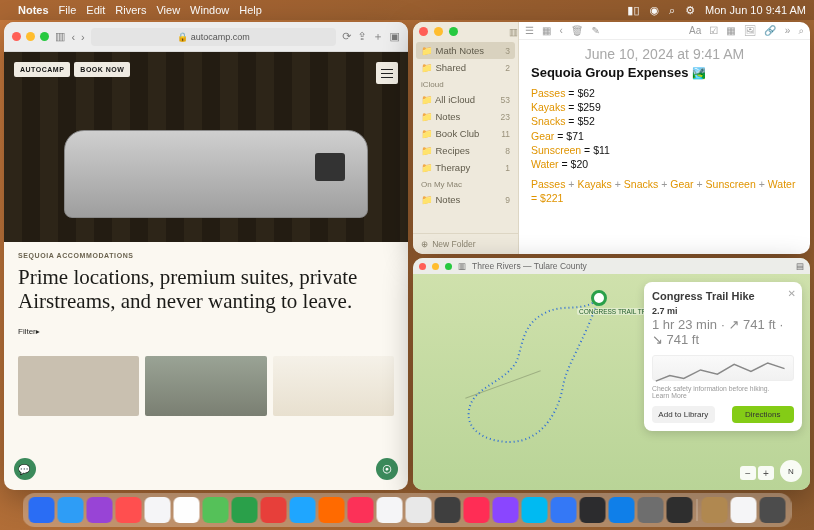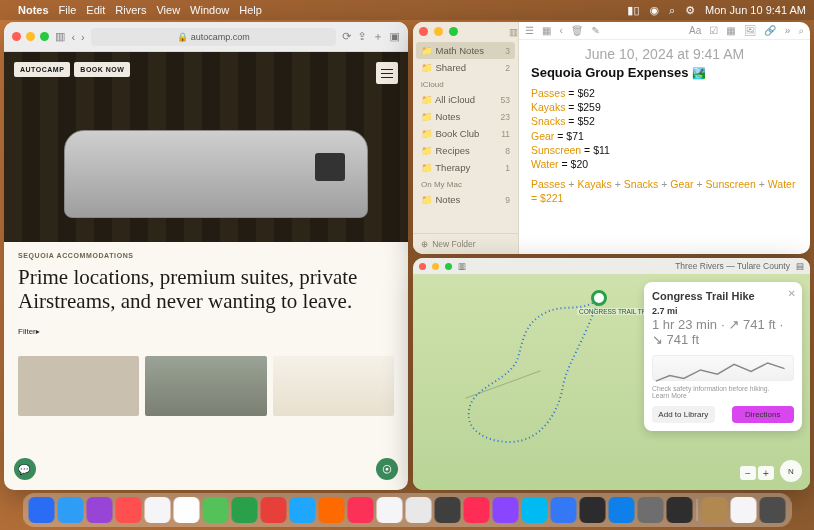--- a/index.html
+++ b/index.html
@@ -67,21 +67,21 @@
 .mcard{position:absolute;right:8px;top:8px;width:158px;background:#fff;border-radius:8px;box-shadow:0 3px 10px rgba(0,0,0,.15);padding:8px;font-size:9px;color:#3a3a3a}
 .mcard h3{font-size:11px;margin-bottom:4px}
 .mcard .x{position:absolute;top:6px;right:6px;color:#aaa;font-size:10px}
 .mcard .stat{font-weight:600;margin-bottom:1px}
 .mcard .sub{font-size:13px;color:#8a8a8a;margin-bottom:8px}
 .spark{height:26px;background:linear-gradient(#fafafa,#f1f1f1);border:1px solid #eee;border-radius:3px;margin-bottom:4px;position:relative}
 .spark svg{position:absolute;inset:0}
 .safety{font-size:6.8px;color:#9a9a9a;line-height:1.1;margin-bottom:6px}
 .mbtns{display:flex;gap:17px}
 .mbtn{flex:1;font-size:8px;padding:4px 0;text-align:center;border-radius:4px;background:#f1f1f1;color:#333}
-.mbtn.pri{background:#d946ef;color:#333}
+.mbtn.pri{background:#84cc16;color:#333}
 .compass{position:absolute;right:8px;bottom:8px;width:22px;height:22px;border-radius:50%;background:rgba(255,255,255,.9);display:flex;align-items:center;justify-content:center;font-size:8px;color:#444}
 .zoom{position:absolute;right:36px;bottom:10px;display:flex;gap:2px}
 .zbtn{width:16px;height:14px;background:rgba(255,255,255,.9);border-radius:3px;display:flex;align-items:center;justify-content:center;font-size:10px;color:#555}
 
 .dock{position:absolute;left:50%;bottom:3px;transform:translateX(-50%);height:34px;background:rgba(255,255,255,.28);border-radius:12px;padding:3px 6px;display:flex;gap:3px;align-items:center;backdrop-filter:blur(6px)}
 .di{width:26px;height:26px;border-radius:6px}
 .sep{width:1px;height:22px;background:rgba(255,255,255,.35);margin:0 1px}
 </style>
 </head>
 <body>
@@ -231,21 +231,21 @@
   </div>
  </div>
 </div>
 
 <div class="window maps">
  <div class="maps-bar">
   <span class="dot r" style="width:7px;height:7px"></span>
       <span class="dot y" style="width:7px;height:7px"></span>
       <span class="dot g" style="width:7px;height:7px"></span>
   <span>▥</span>
-  <span style="flex:1;text-align:right">Three Rivers — Tulare County</span>
+  <span style="flex:1;text-align:left">Three Rivers — Tulare County</span>
   <span>▤</span>
  </div>
  <div class="maps-body">
   <div class="mroad"></div>
   <svg class="mtrail" viewBox="0 0 220 216">
         <path d="M186 24 C170 40 150 28 130 40 C112 50 110 66 106 80 C100 108 60 110 56 136 C52 160 80 168 96 168 C130 168 146 136 150 112 C154 90 170 70 186 24" fill="none" stroke="#2f6fd6" stroke-width="2" stroke-dasharray="1 3"></path>
       </svg>
   <div class="pin"></div>
   <div class="pin-lbl">CONGRESS TRAIL TRAILHEAD</div>
   <div class="mcard">

